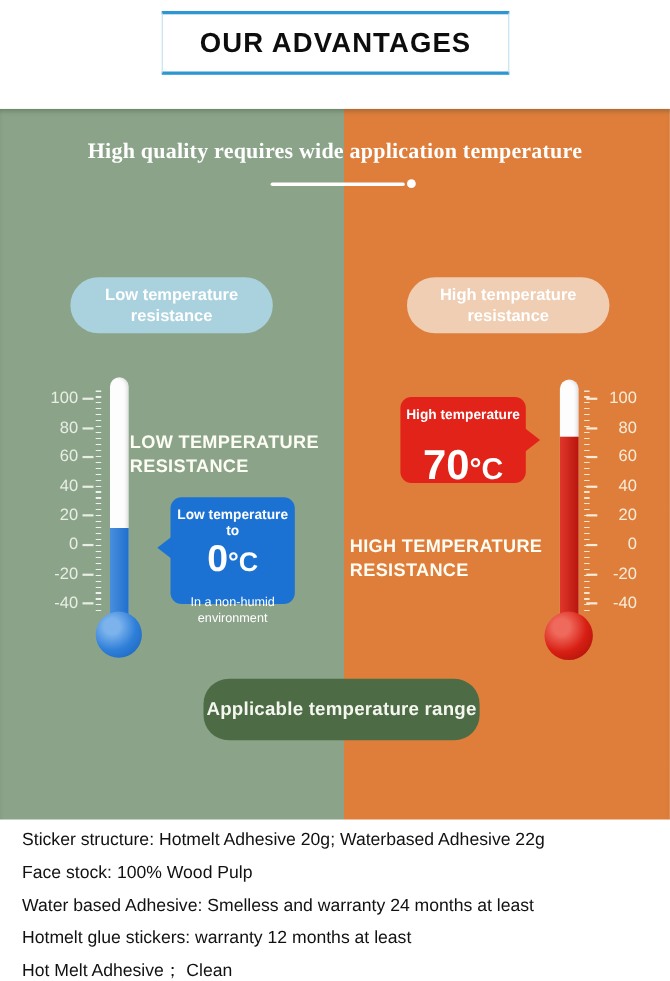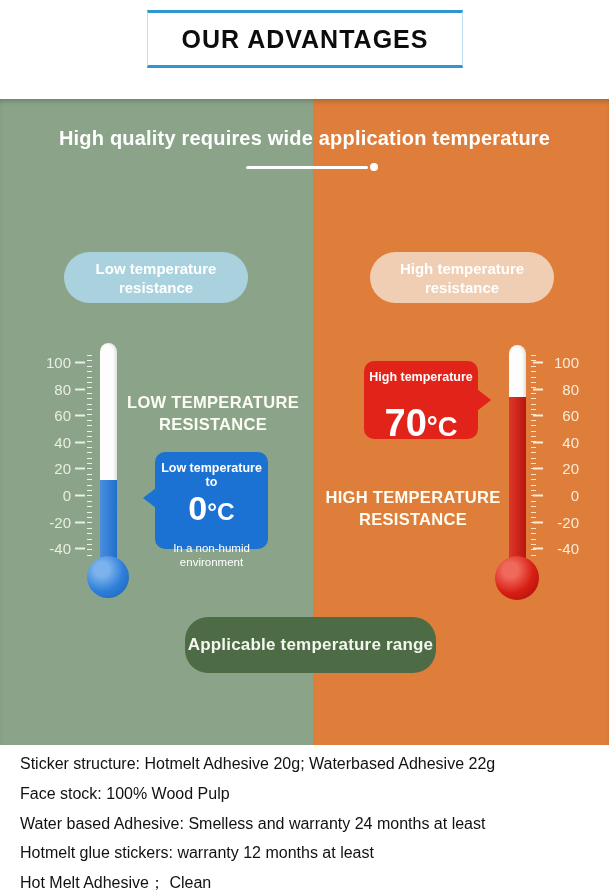--- a/index.html
+++ b/index.html
@@ -17,21 +17,21 @@
   .title-box span { font-size:25px; font-weight:bold; color:#0d0d0d; letter-spacing:1px; }
 
   
   .banner {
     position:absolute; left:0; top:99px; width:609px; height:646px;
     background:linear-gradient(to right, #8ba489 0 313px, #df7e3b 313px 100%);
     box-shadow:inset 0 4px 5px -2px rgba(40,60,40,.35);
   }
   .banner-heading {
     position:absolute; left:0; top:28px; width:100%;
-    text-align:center; color:#fff; font-size:20px; font-weight:bold; letter-spacing:.2px;
+    text-align:center; color:#fff; font-size:20px; font-weight:bold; letter-spacing:.2px;font-family:Liberation Serif, serif;
   }
   .heading-underline { position:absolute; left:246px; top:67px; width:122px; height:3px; background:#fff; border-radius:2px; }
   .heading-dot { position:absolute; left:370px; top:64px; width:8px; height:8px; border-radius:50%; background:#fff; }
 
   
   .badge {
     position:absolute; top:153px; width:184px; height:51px; border-radius:26px;
     display:flex; align-items:center; justify-content:center; text-align:center;
     color:#fff; font-weight:bold; font-size:15px; line-height:19px;
   }
@@ -65,21 +65,21 @@
   .scale-left  .srow { left:30px;  width:55px; justify-content:flex-end; }
   .scale-right .srow { left:533px; width:46px; justify-content:flex-start; }
   .scale-left  .num { color:#e8eee3; font-size:15px; }
   .scale-right .num { color:#f8ecd9; font-size:15px; flex:1; text-align:right; }
   .dash { width:10px; height:2px; }
   .scale-left  .dash { background:#e8eee3; }
   .scale-right .dash { background:#f8ecd9; }
 
   
   .temp-label {
-    position:absolute; width:190px; text-align:center;
+    position:absolute; width:190px; text-align:left;
     color:#fdfdf4; font-size:16.5px; font-weight:bold; line-height:22px; letter-spacing:.3px;
   }
   .temp-label-low  { left:118px; top:292px; }
   .temp-label-high { left:318px; top:387px; }
 
   
   .callout { position:absolute; border-radius:10px; color:#fff; text-align:center; }
   .callout-blue { left:155px; top:353px; width:113px; height:97px; background:#1b72d3; padding-top:9px; }
   .callout-blue .arrow {
     position:absolute; left:-12px; top:36px; width:0; height:0;

